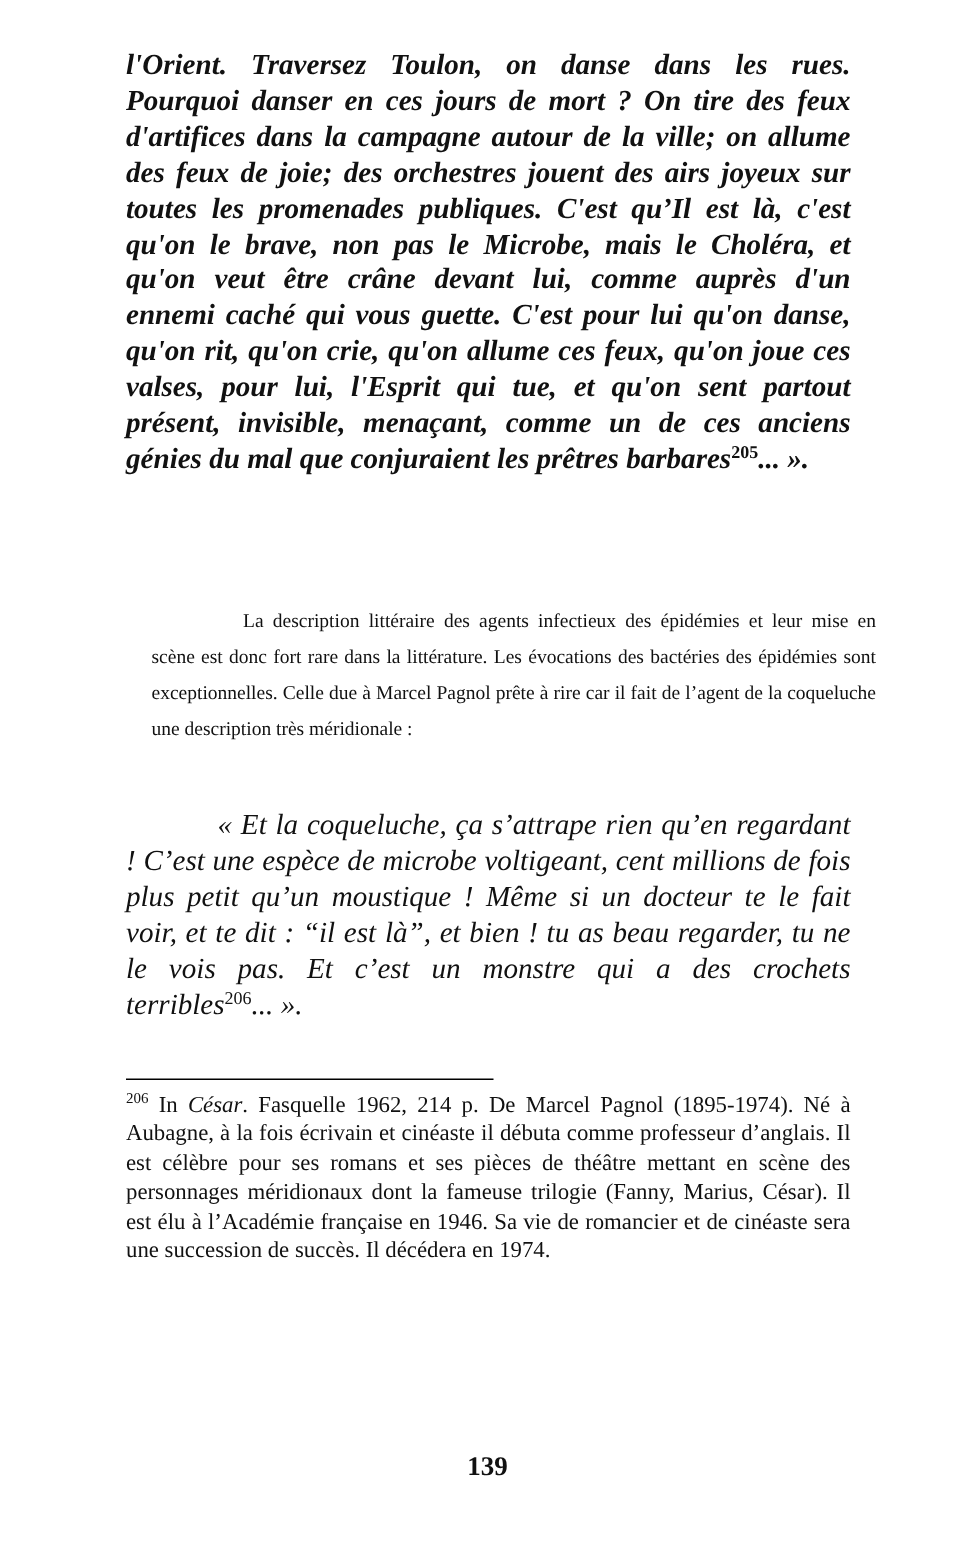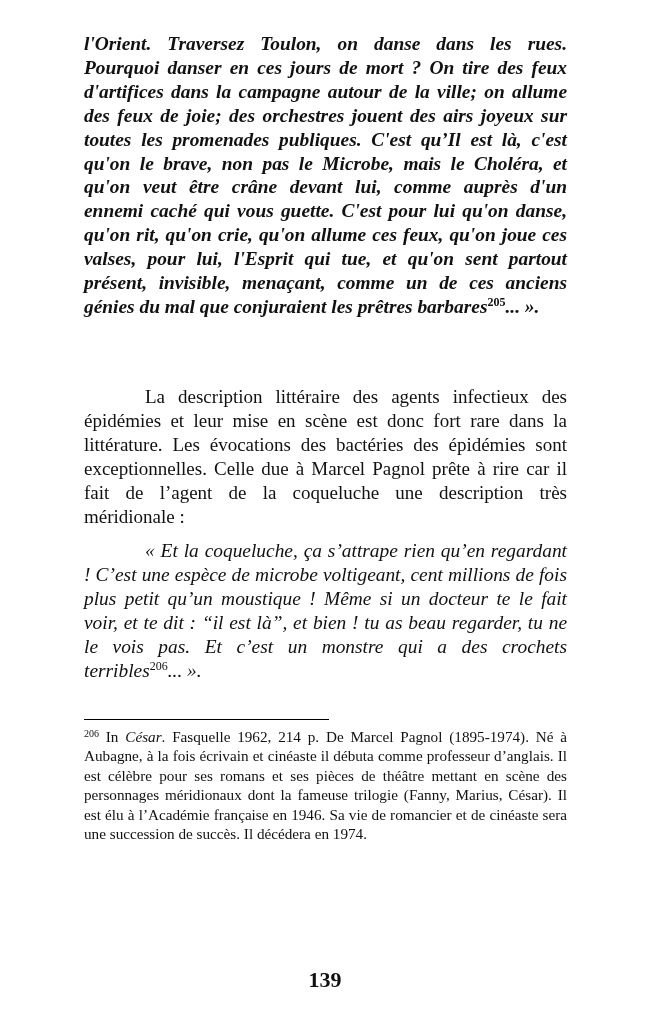--- a/index.html
+++ b/index.html
@@ -3,33 +3,33 @@
 <meta charset="utf-8">
 <style>
   html, body { margin: 0; padding: 0; background: #ffffff; }
   body { width: 650px; height: 1036px; position: relative; overflow: hidden;
          font-family: "Liberation Serif", "DejaVu Serif", serif; color: #111; }
   .page { position: absolute; left: 84px; top: 0; width: 483px; }
   .quote1 { position: absolute; top: 32px; left: 0; width: 483px;
             font-style: italic; font-size: 19.4px; line-height: 23.9px;
             text-align: justify; text-align-last: left; margin: 0; font-weight: bold; }
   .para { position: absolute; top: 385px; left: 0; width: 483px;
-          font-size: 19px; line-height: 23.9px; text-align: justify; margin: 0;
+          font-size: 13px; line-height: 23.9px; text-align: justify; margin: 17px;
           text-indent: 61px; }
   .quote2 { position: absolute; top: 539px; left: 0; width: 483px;
             font-style: italic; font-size: 19.4px; line-height: 23.9px;
             text-align: justify; margin: 0; text-indent: 61px; }
   sup { font-size: 12px; line-height: 0; vertical-align: 0.55em; font-style: normal; }
   .rule { position: absolute; top: 719px; left: 0; width: 245px; height: 1px; background: #000; }
   .footnotes { position: absolute; top: 727px; left: 0; width: 483px;
                font-size: 15.2px; line-height: 19.4px; text-align: justify; }
   .fn { margin: 0; }
   .fn sup { font-size: 10px; vertical-align: 0.55em; }
   .pageno { position: absolute; top: 967px; left: 0; width: 650px; text-align: center;
-            font-weight: bold; font-size: 22px; }
+            font-weight: bold; font-size: 18px; }
 </style>
 </head>
 <body>
 
 <div class="page">
   <p class="quote1"><span>l'Orient. Traversez Toulon, on danse dans les rues. Pourquoi danser en ces jours de mort ? On tire des feux d'artifices dans la campagne autour de la ville; on allume des feux de joie; des orchestres jouent des airs joyeux sur toutes les promenades publiques. C'est qu’Il est là, c'est qu'on le brave, non pas le Microbe, mais le Choléra, et qu'on veut être crâne devant lui, comme auprès d'un ennemi caché qui vous guette. C'est pour lui qu'on danse, qu'on rit, qu'on crie, qu'on allume ces feux, qu'on joue ces valses, pour lui, l'Esprit qui tue, et qu'on sent partout présent, invisible, menaçant, comme un de ces anciens génies du mal que conjuraient les prêtres barbares</span><sup>205</sup><span>... ».</span></p>
 
   <p class="para">La description littéraire des agents infectieux des épidémies et leur mise en scène est donc fort rare dans la littérature. Les évocations des bactéries des épidémies sont exceptionnelles. Celle due à Marcel Pagnol prête à rire car il fait de l’agent de la coqueluche une description très méridionale :</p>
 
   <p class="quote2"><span>« Et la coqueluche, ça s’attrape rien qu’en regardant ! C’est une espèce de microbe voltigeant, cent millions de fois plus petit qu’un moustique ! Même si un docteur te le fait voir, et te dit : “il est là”, et bien ! tu as beau regarder, tu ne le vois pas. Et c’est un monstre qui a des crochets terribles</span><sup>206</sup><span>... ».</span></p>

